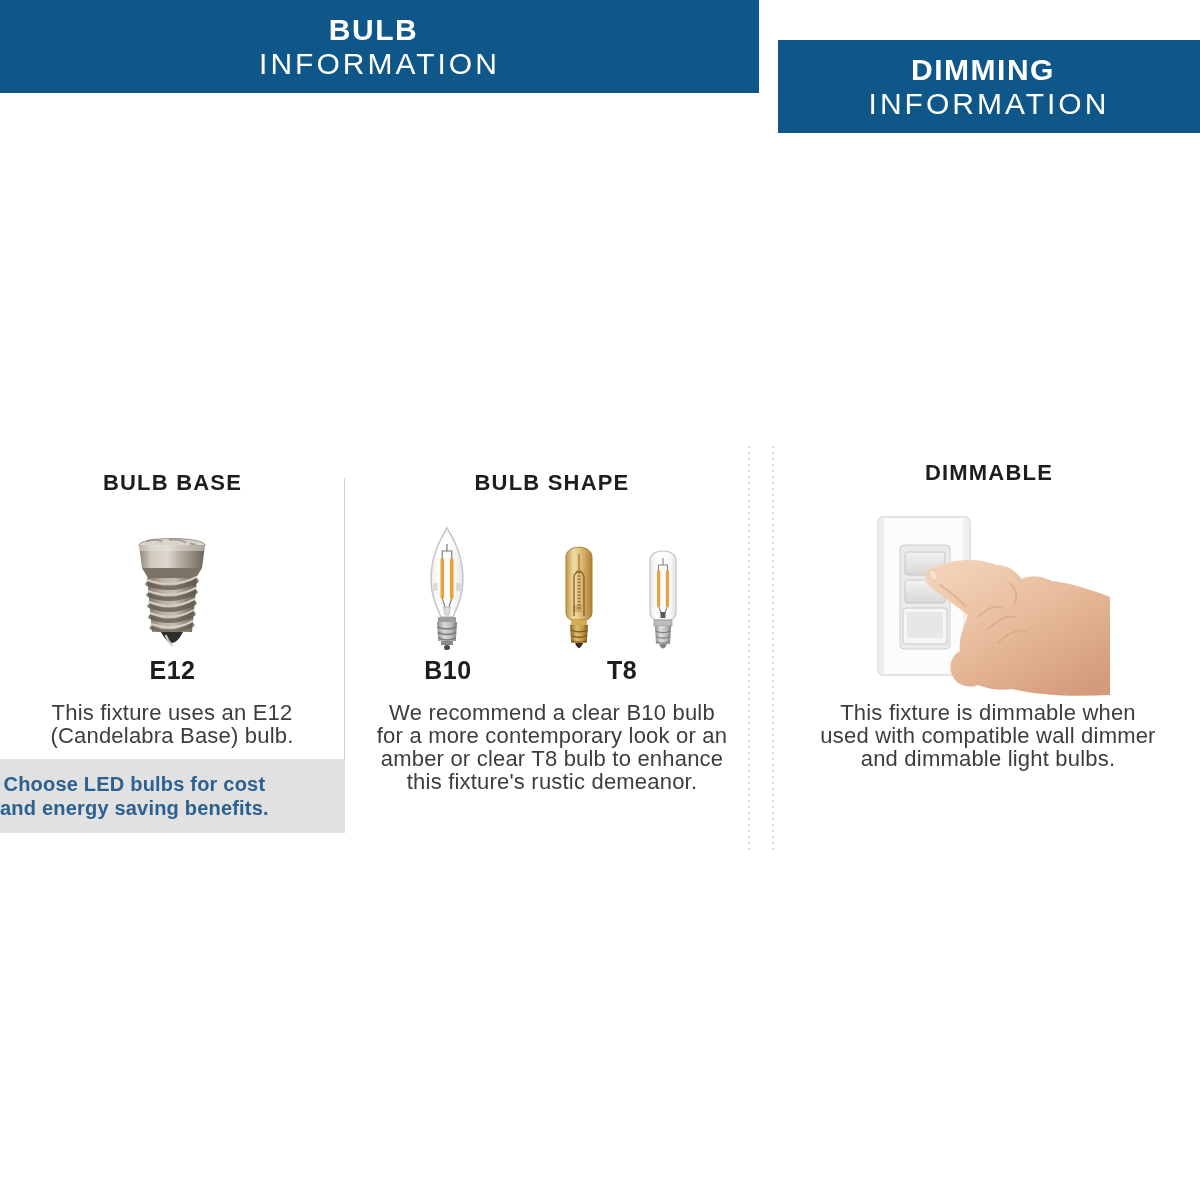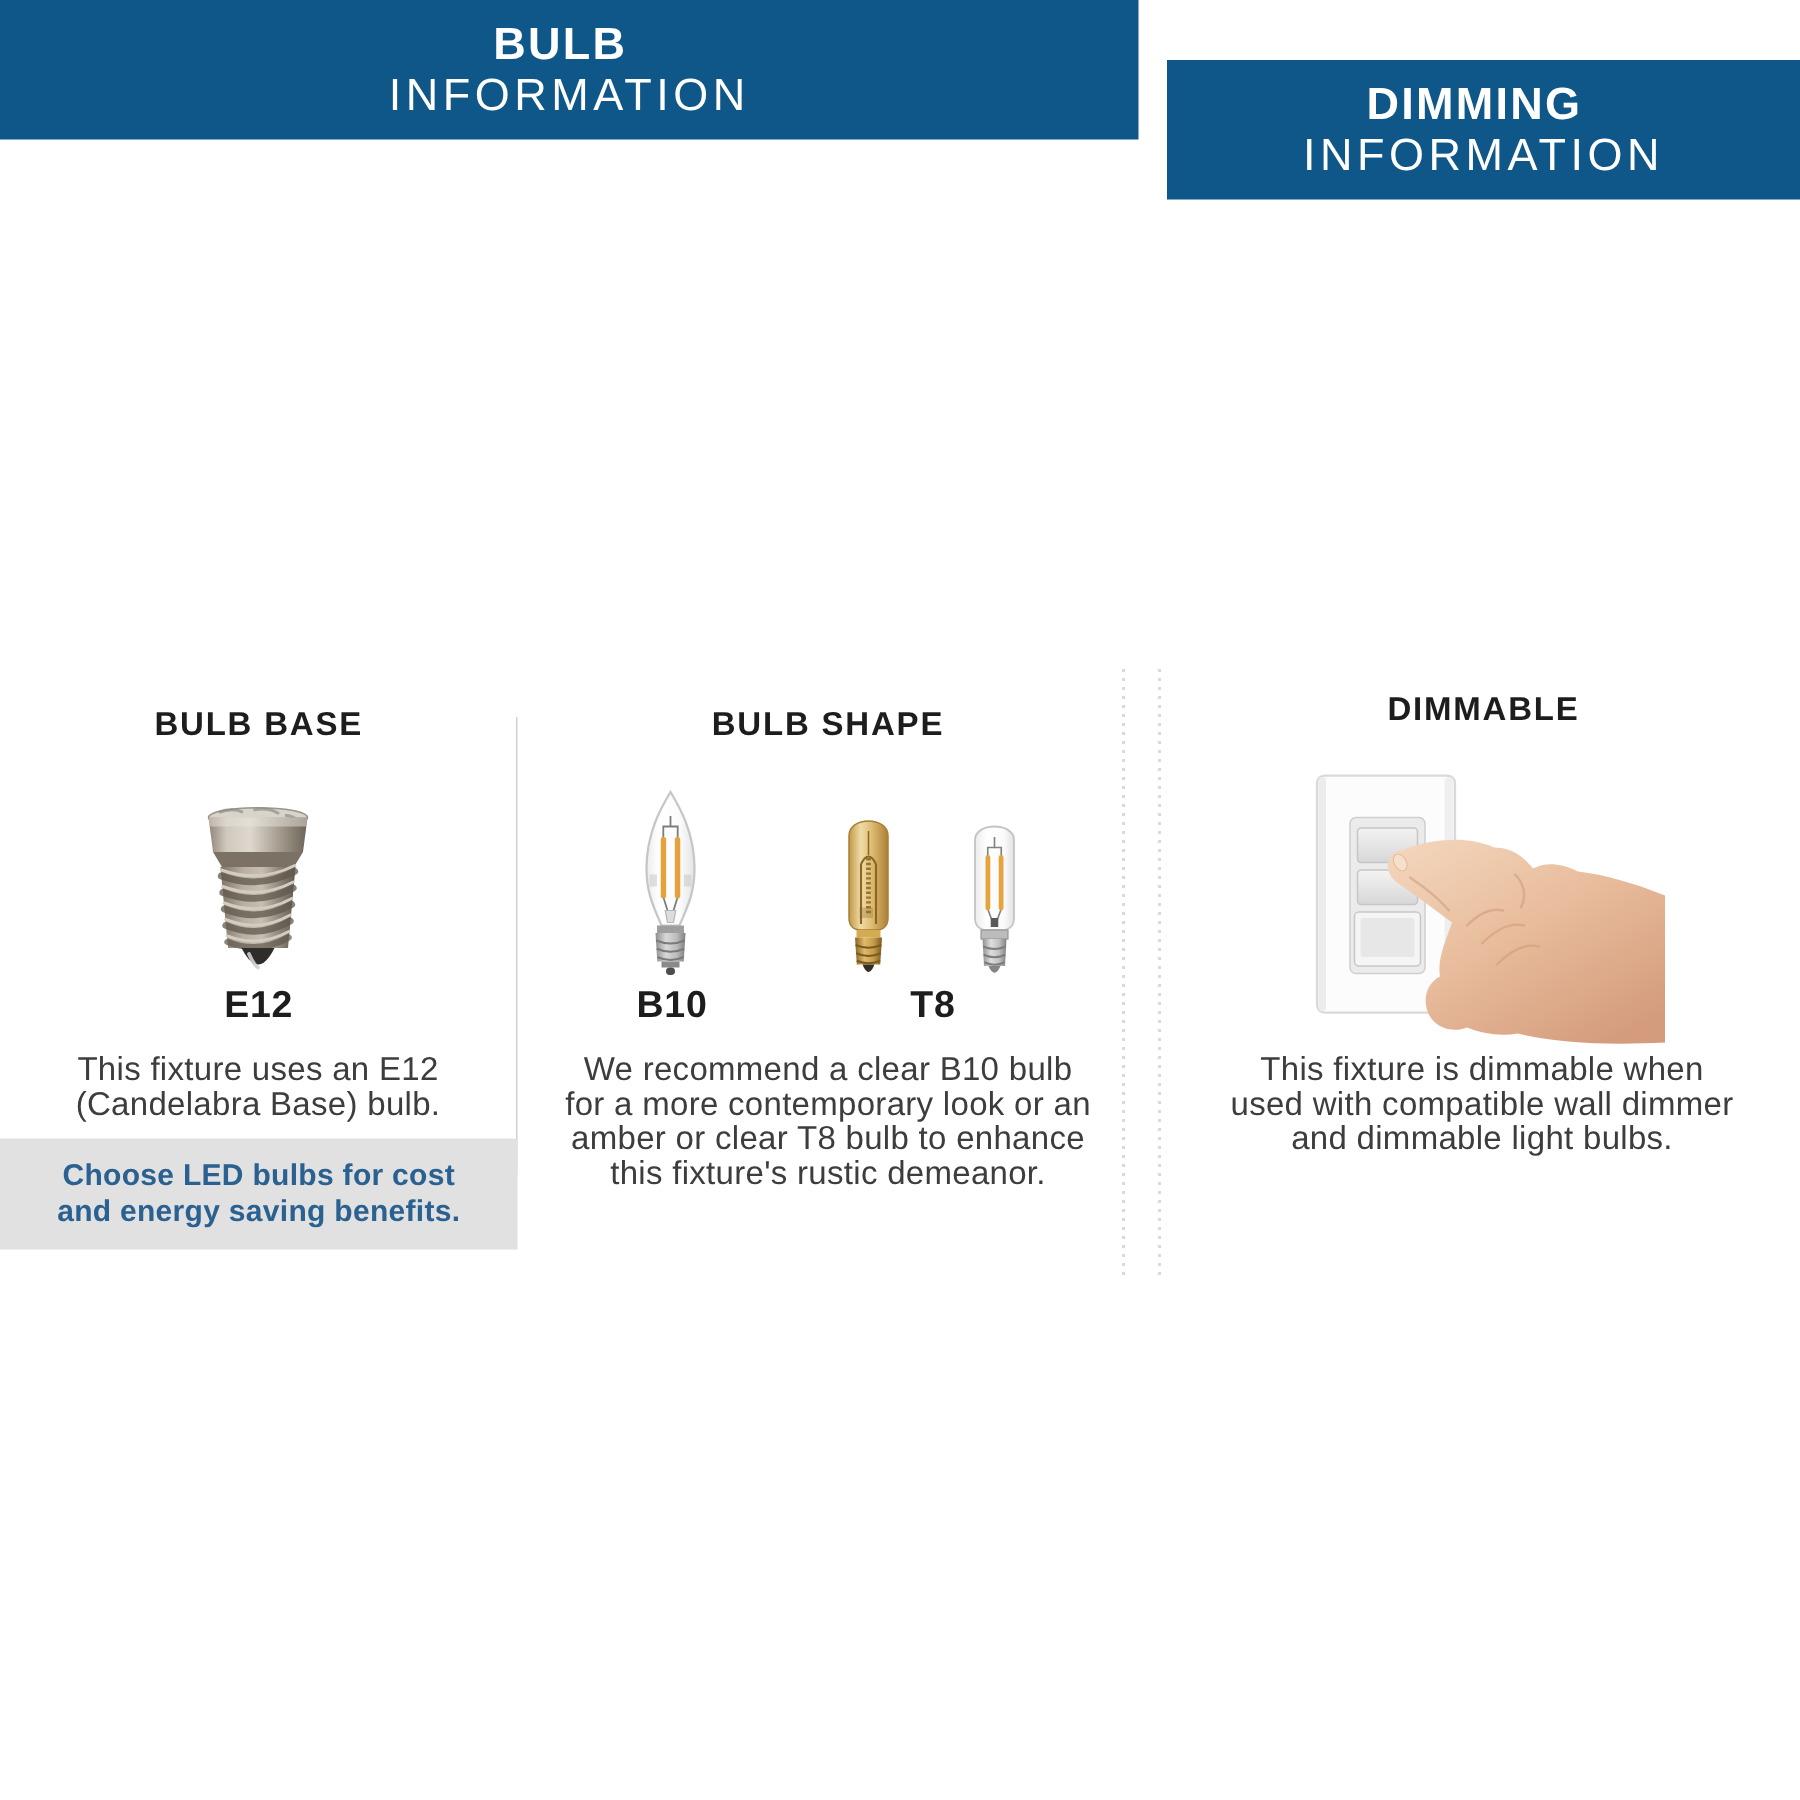--- a/index.html
+++ b/index.html
@@ -29,21 +29,21 @@
     text-align:center;font-weight:700;font-size:22px;letter-spacing:1.2px;color:#1d1d1d;
   }
   .bulblabel{
     text-align:center;font-weight:700;font-size:25px;letter-spacing:.5px;color:#1d1d1d;
   }
   .para{
     text-align:center;font-size:22px;line-height:23px;color:#3d3d3d;
     white-space:pre-line;letter-spacing:.2px;
   }
   .tipbox{
-    background:#e1e1e2;display:flex;align-items:center;justify-content:center;
+    background:#e1e1e2;display:flex;align-items:center;justify-content:flex-start;
   }
   .tiptext{
     text-align:center;font-weight:700;font-size:20px;line-height:24px;color:#2b6191;
     white-space:pre-line;letter-spacing:.2px;
   }
 </style>
 </head>
 <body>
 
 <div class="abs hdr" style="left:0;top:350;width:759px;height:93px;">

